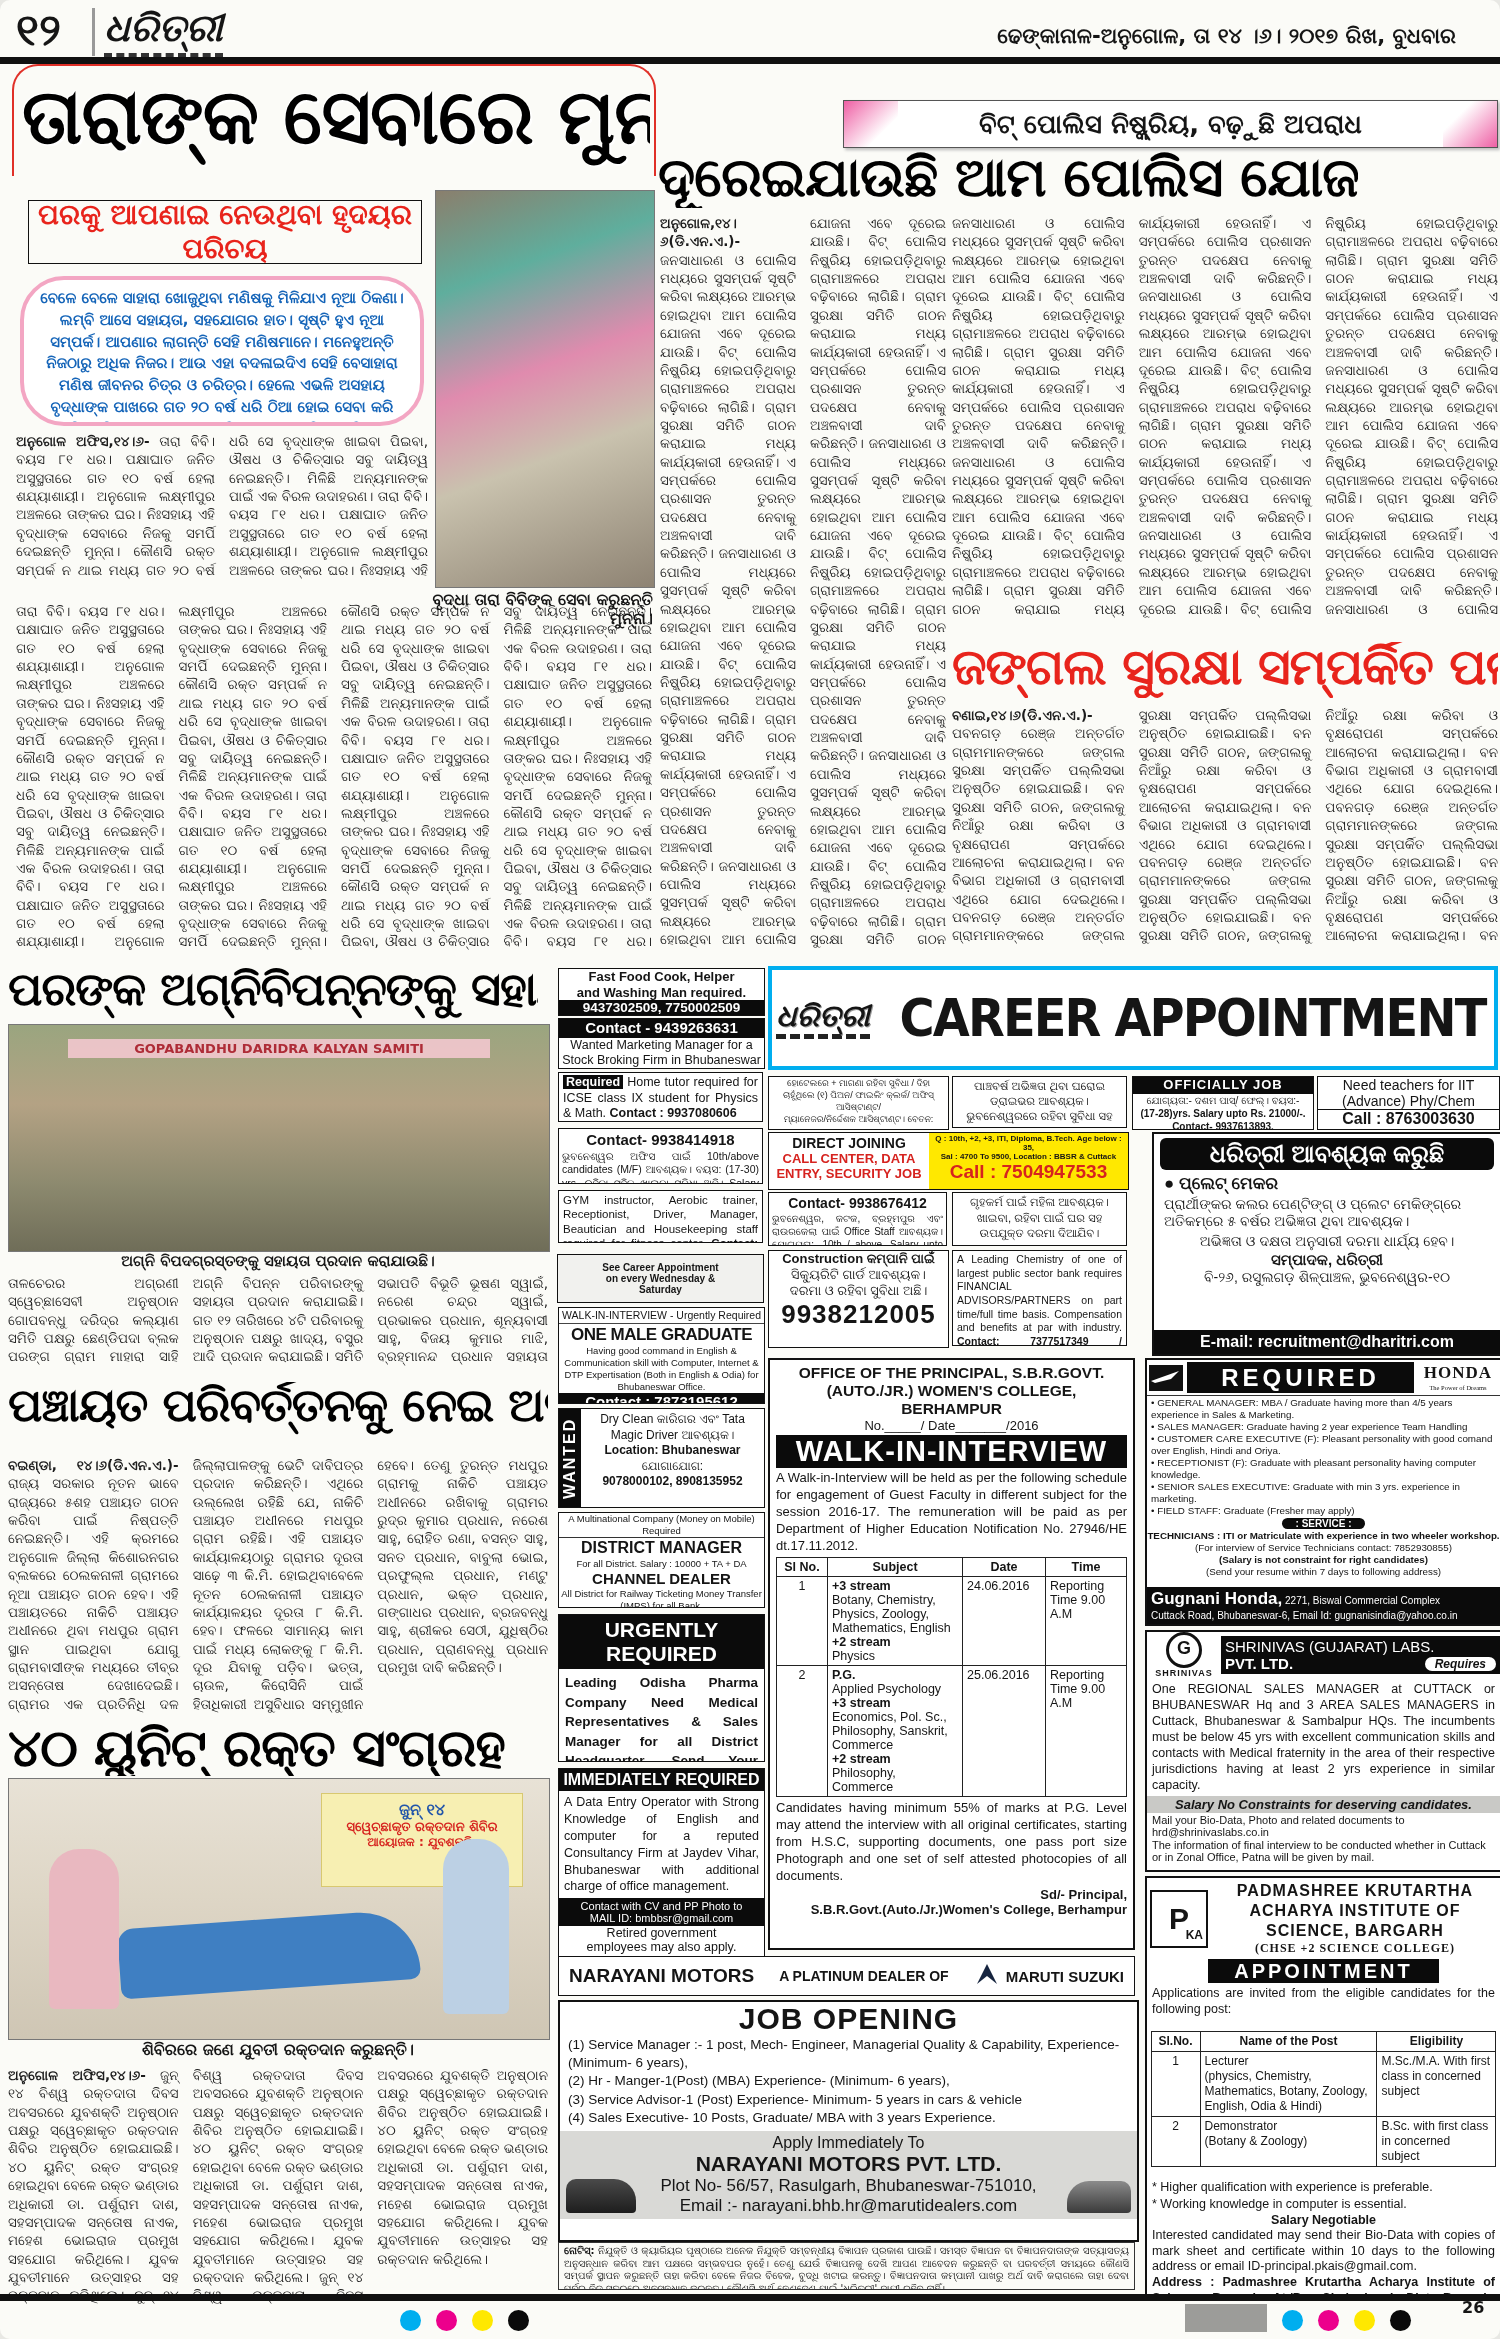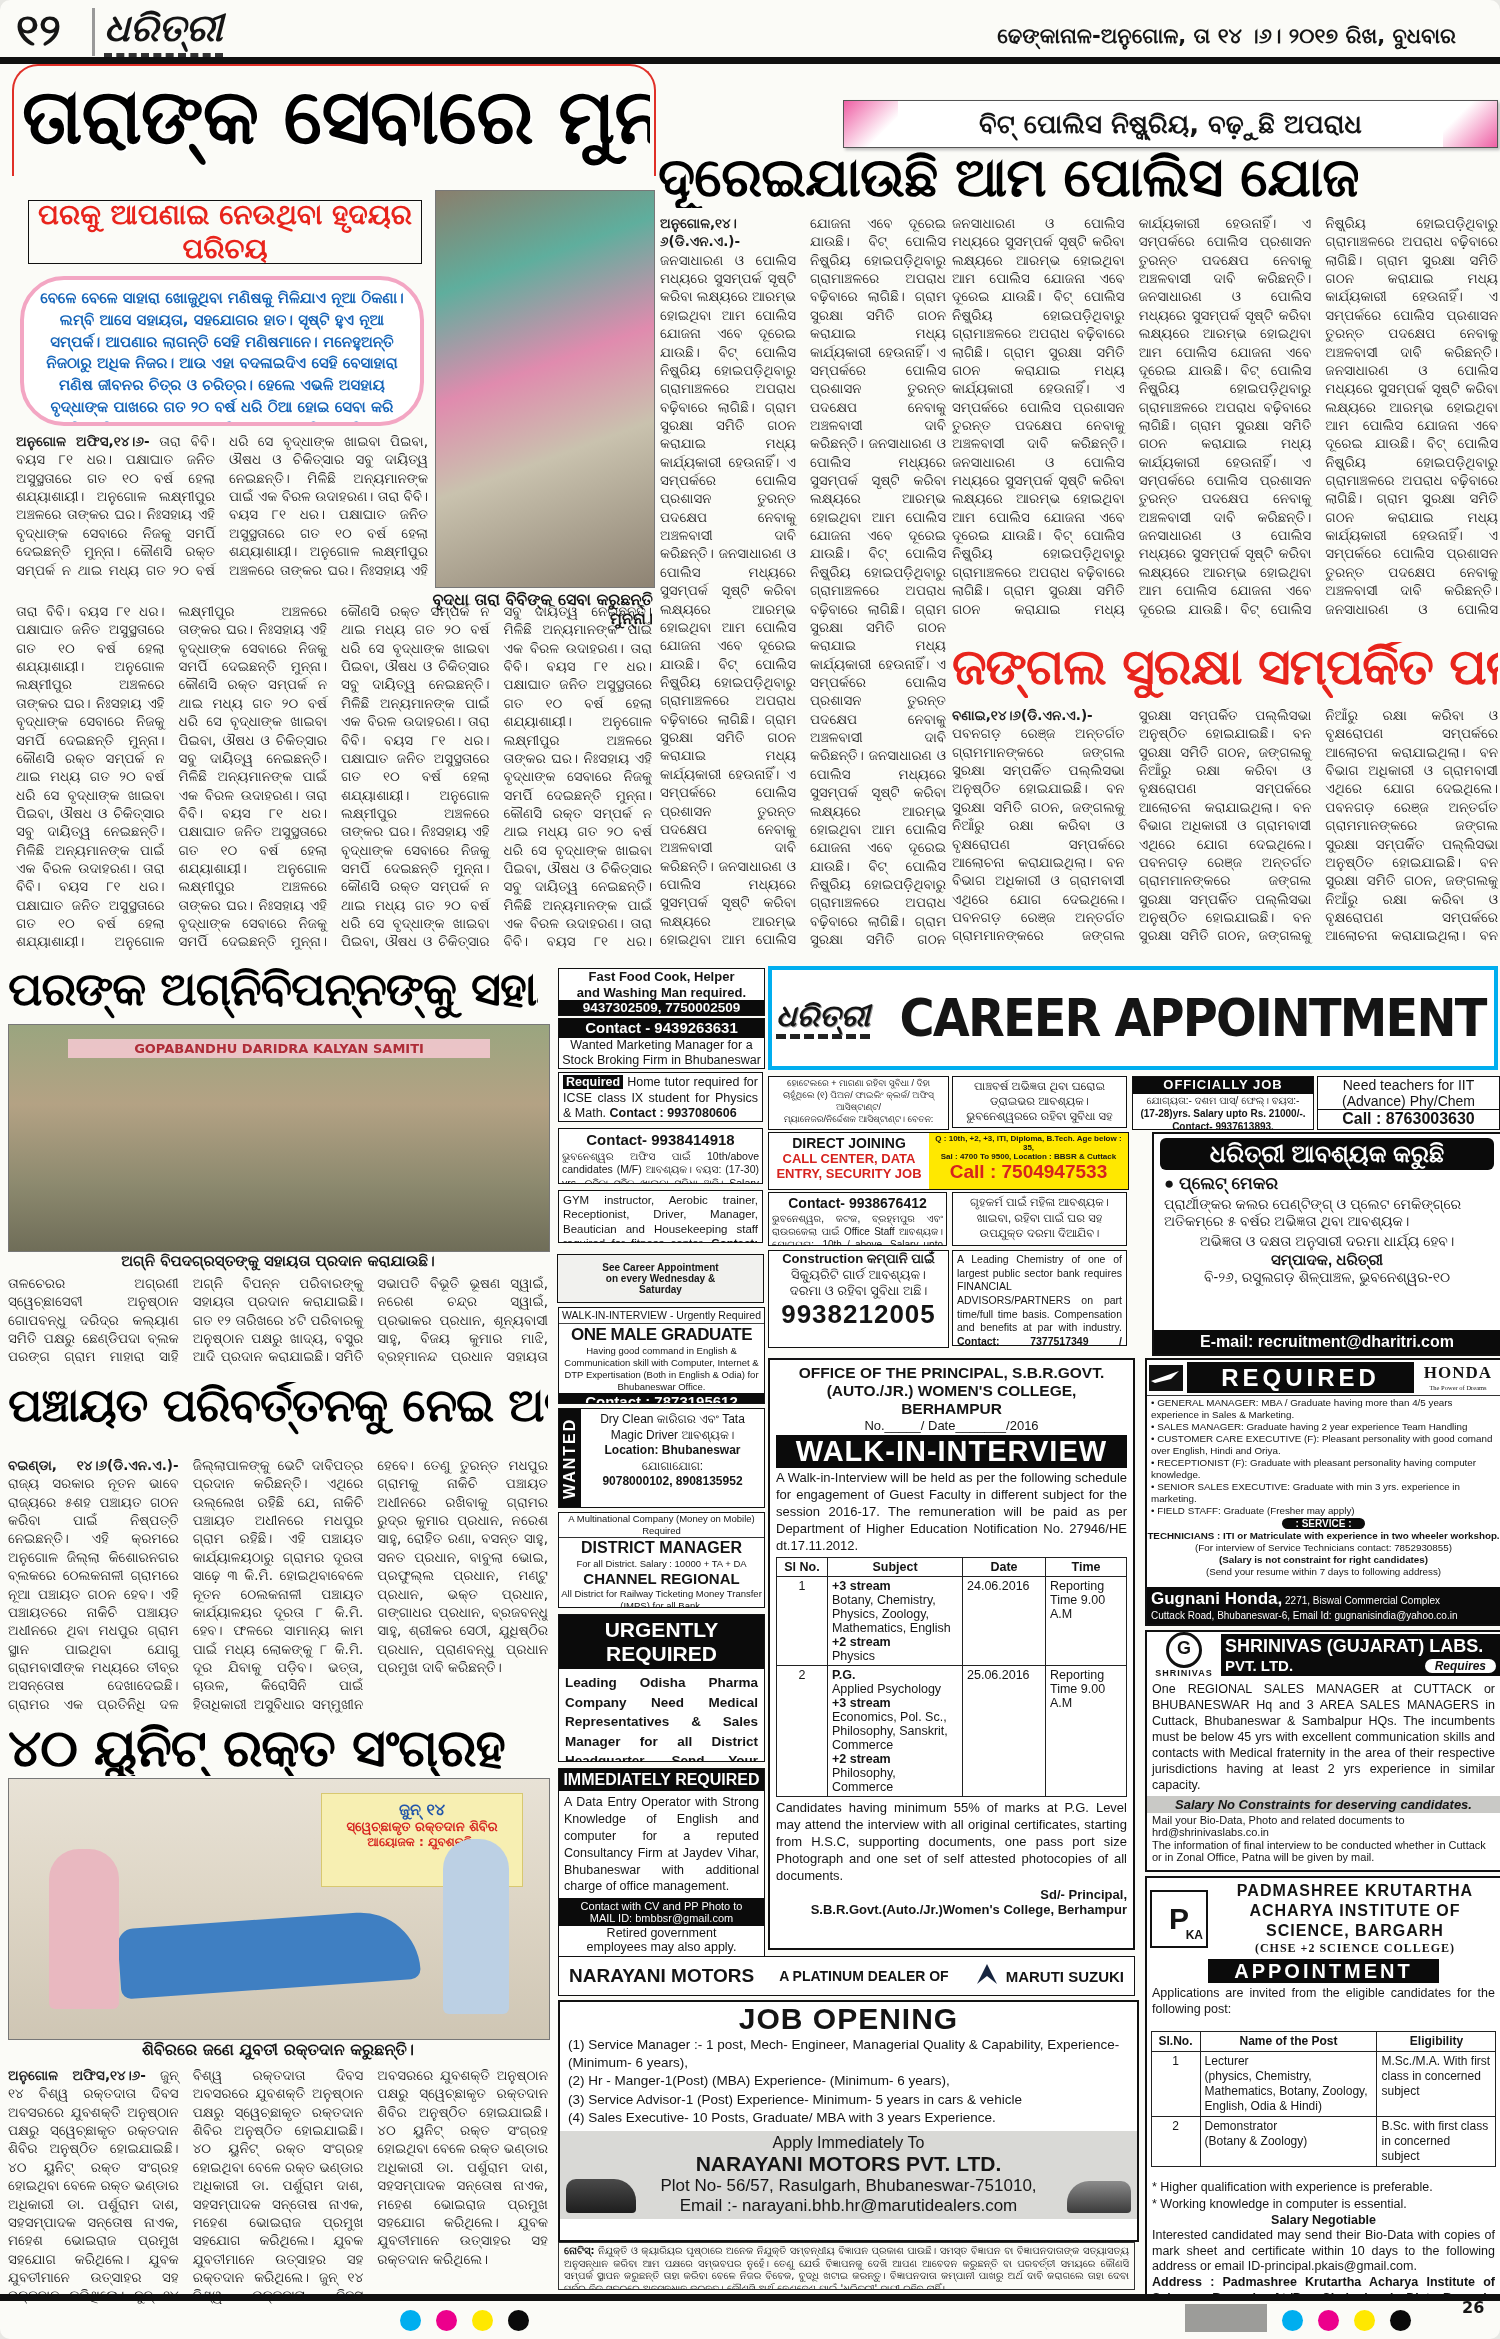--- a/index.html
+++ b/index.html
@@ -157,21 +157,21 @@
       <div style="font-weight:bold;">Location: Bhubaneswar</div>
       <div>ଯୋଗାଯୋଗ:</div>
       <div style="font-weight:bold;">9078000102, 8908135952</div>
     </div>
   </div>
 
   <div class="adbox ctr" style="left:558px;top:1512px;width:205px;height:94px;font-size:9.5px;line-height:1.25;">
     <div style="border-bottom:1px solid #333;">A Multinational Company (Money on Mobile) Required</div>
     <div style="font-size:16px;font-weight:900;">DISTRICT MANAGER</div>
     <div>For all District. Salary : 10000 + TA + DA</div>
-    <div style="font-size:15px;font-weight:900;">CHANNEL REGIONAL</div>
+    <div style="font-size:15px;font-weight:900;">CHANNEL DEALER</div>
     <div>All District for Railway Ticketing Money Transfer (IMPS) for all Bank.</div>
 
   </div>
 
   <div class="adbox ctr" style="left:558px;top:1614px;width:205px;height:146px;">
     <div class="inv" style="font-size:21px;font-weight:900;padding:3px 0;">URGENTLY REQUIRED</div>
     <div class="jus" style="font-size:13.5px;font-weight:bold;line-height:1.45;padding:4px 6px;">Leading Odisha Pharma Company Need Medical Representatives &amp; Sales Manager for all District Headquarter, Send Your Resume: hariharpharma@rediffmail.com</div>
   </div>
 
   <div class="adbox" style="left:558px;top:1768px;width:205px;height:188px;">
@@ -327,21 +327,21 @@
     </div>
   </div>
 
   <div class="adbox" style="left:1145px;top:1630px;width:353px;height:238px;border-width:2.5px;font-size:12.5px;">
     <div style="display:flex;align-items:center;">
       <span class="ctr" style="width:74px;">
         <span style="display:inline-block;width:30px;height:30px;border:3px solid #111;border-radius:50%;font-weight:900;font-size:18px;line-height:26px;">G</span>
         <span style="display:block;font-size:9px;font-weight:bold;letter-spacing:1px;">SHRINIVAS</span>
       </span>
       <span class="inv" style="flex:1;padding:2px 4px;">
-        <span style="font-size:18px;font-weight:700;">SHRINIVAS (GUJARAT) LABS.</span>
+        <span style="font-size:15px;font-weight:400;">SHRINIVAS (GUJARAT) LABS.</span>
         <div style="display:flex;justify-content:space-between;align-items:center;">
           <span style="font-size:15px;font-weight:900;">PVT. LTD.</span>
           <span style="background:#fff;color:#111;font-style:italic;font-weight:bold;font-size:12px;padding:0 10px;border-radius:8px;">Requires</span>
         </div>
       </span>
     </div>
     <div class="jus" style="padding:3px 5px;line-height:1.28;">One REGIONAL SALES MANAGER at CUTTACK or BHUBANESWAR Hq and 3 AREA SALES MANAGERS in Cuttack, Bhubaneswar &amp; Sambalpur HQs. The incumbents must be below 45 yrs with excellent communication skills and contacts with Medical fraternity in the area of their respective jurisdictions having at least 2 yrs experience in similar capacity.</div>
     <div class="ctr" style="background:#c9c9c6;font-style:italic;font-weight:bold;font-size:13px;padding:1px 0;">Salary No Constraints for deserving candidates.</div>
     <div style="font-size:11px;padding:1px 5px;">Mail your Bio-Data, Photo and related documents to hrd@shrinivaslabs.co.in</div>
     <div style="font-size:11px;padding:0 5px;">The information of final interview to be conducted whether in Cuttack or in Zonal Office, Patna will be given by mail.</div>

